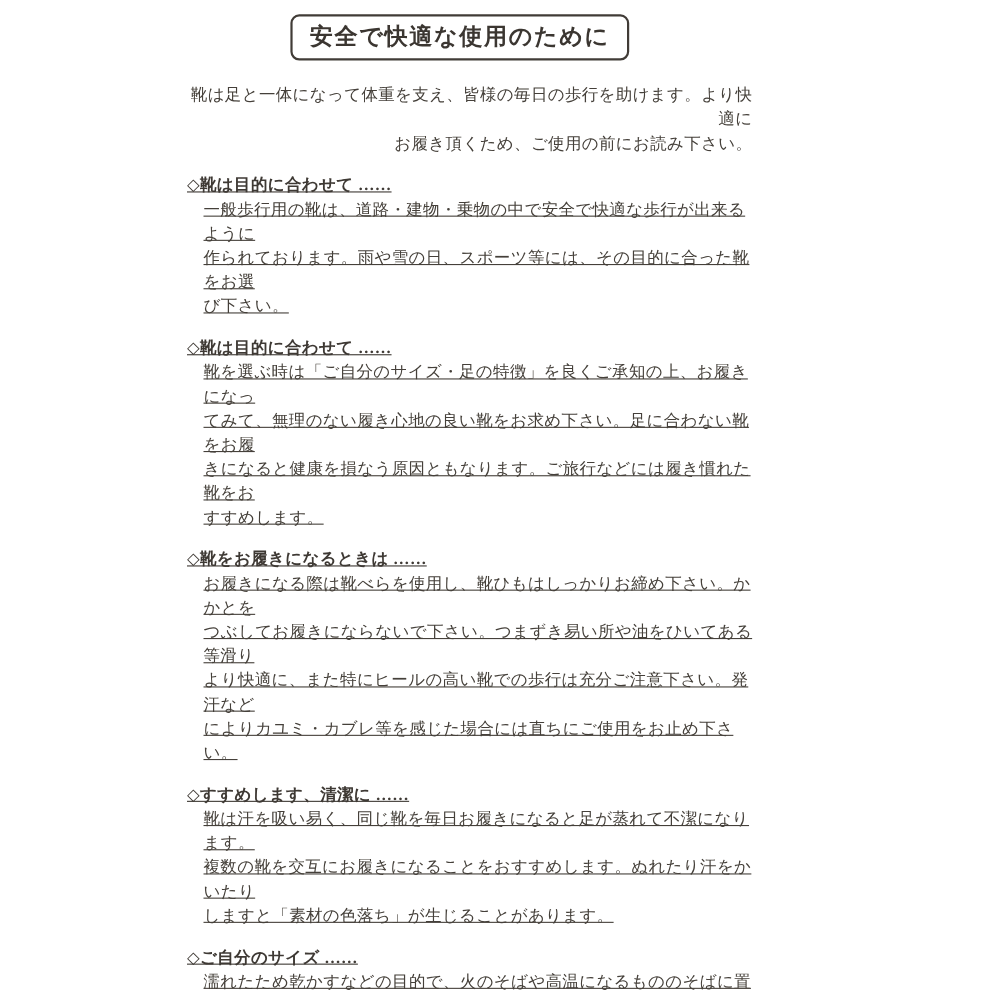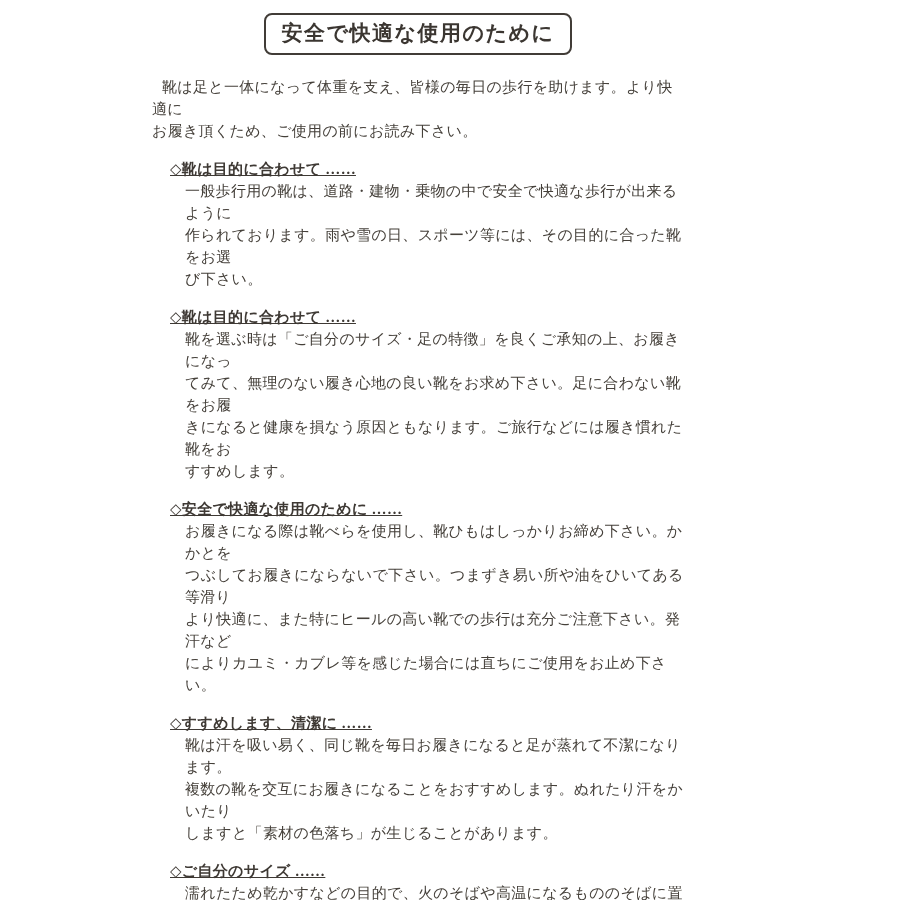--- a/index.html
+++ b/index.html
@@ -34,33 +34,35 @@
   .content {
     width: 532px;
     margin: 21px auto 0 auto;
     font-size: 15px;
     line-height: 22px;
     letter-spacing: 0.3px;
   }
   .intro {
     text-indent: 10px;
     white-space: pre-line;
+    text-align: right;
   }
   .section {
     margin-top: 16px;
   }
   .section-heading {
     padding-left: 18px;
     font-weight: bold;
     color: #3e3934;
     text-decoration: underline;
   }
   .section-body {
     padding-left: 33px;
     white-space: pre-line;
+    text-decoration: underline;
   }
 </style>
 </head>
 <body>
 
 <div class="page">
 
   <div class="title-wrap">
     <div class="title-box">安全で快適な使用のために</div>
   </div>
@@ -79,21 +81,21 @@
 
     <div class="section">
       <div class="section-heading">◇靴は目的に合わせて ……</div>
       <div class="section-body">靴を選ぶ時は「ご自分のサイズ・足の特徴」を良くご承知の上、お履きになっ
 てみて、無理のない履き心地の良い靴をお求め下さい。足に合わない靴をお履
 きになると健康を損なう原因ともなります。ご旅行などには履き慣れた靴をお
 すすめします。</div>
     </div>
 
     <div class="section">
-      <div class="section-heading">◇安全で快適な使用のために ……</div>
+      <div class="section-heading">◇靴をお履きになるときは ……</div>
       <div class="section-body">お履きになる際は靴べらを使用し、靴ひもはしっかりお締め下さい。かかとを
 つぶしてお履きにならないで下さい。つまずき易い所や油をひいてある等滑り
 より快適に、また特にヒールの高い靴での歩行は充分ご注意下さい。発汗など
 によりカユミ・カブレ等を感じた場合には直ちにご使用をお止め下さい。</div>
     </div>
 
     <div class="section">
       <div class="section-heading">◇すすめします、清潔に ……</div>
       <div class="section-body">靴は汗を吸い易く、同じ靴を毎日お履きになると足が蒸れて不潔になります。
 複数の靴を交互にお履きになることをおすすめします。ぬれたり汗をかいたり

